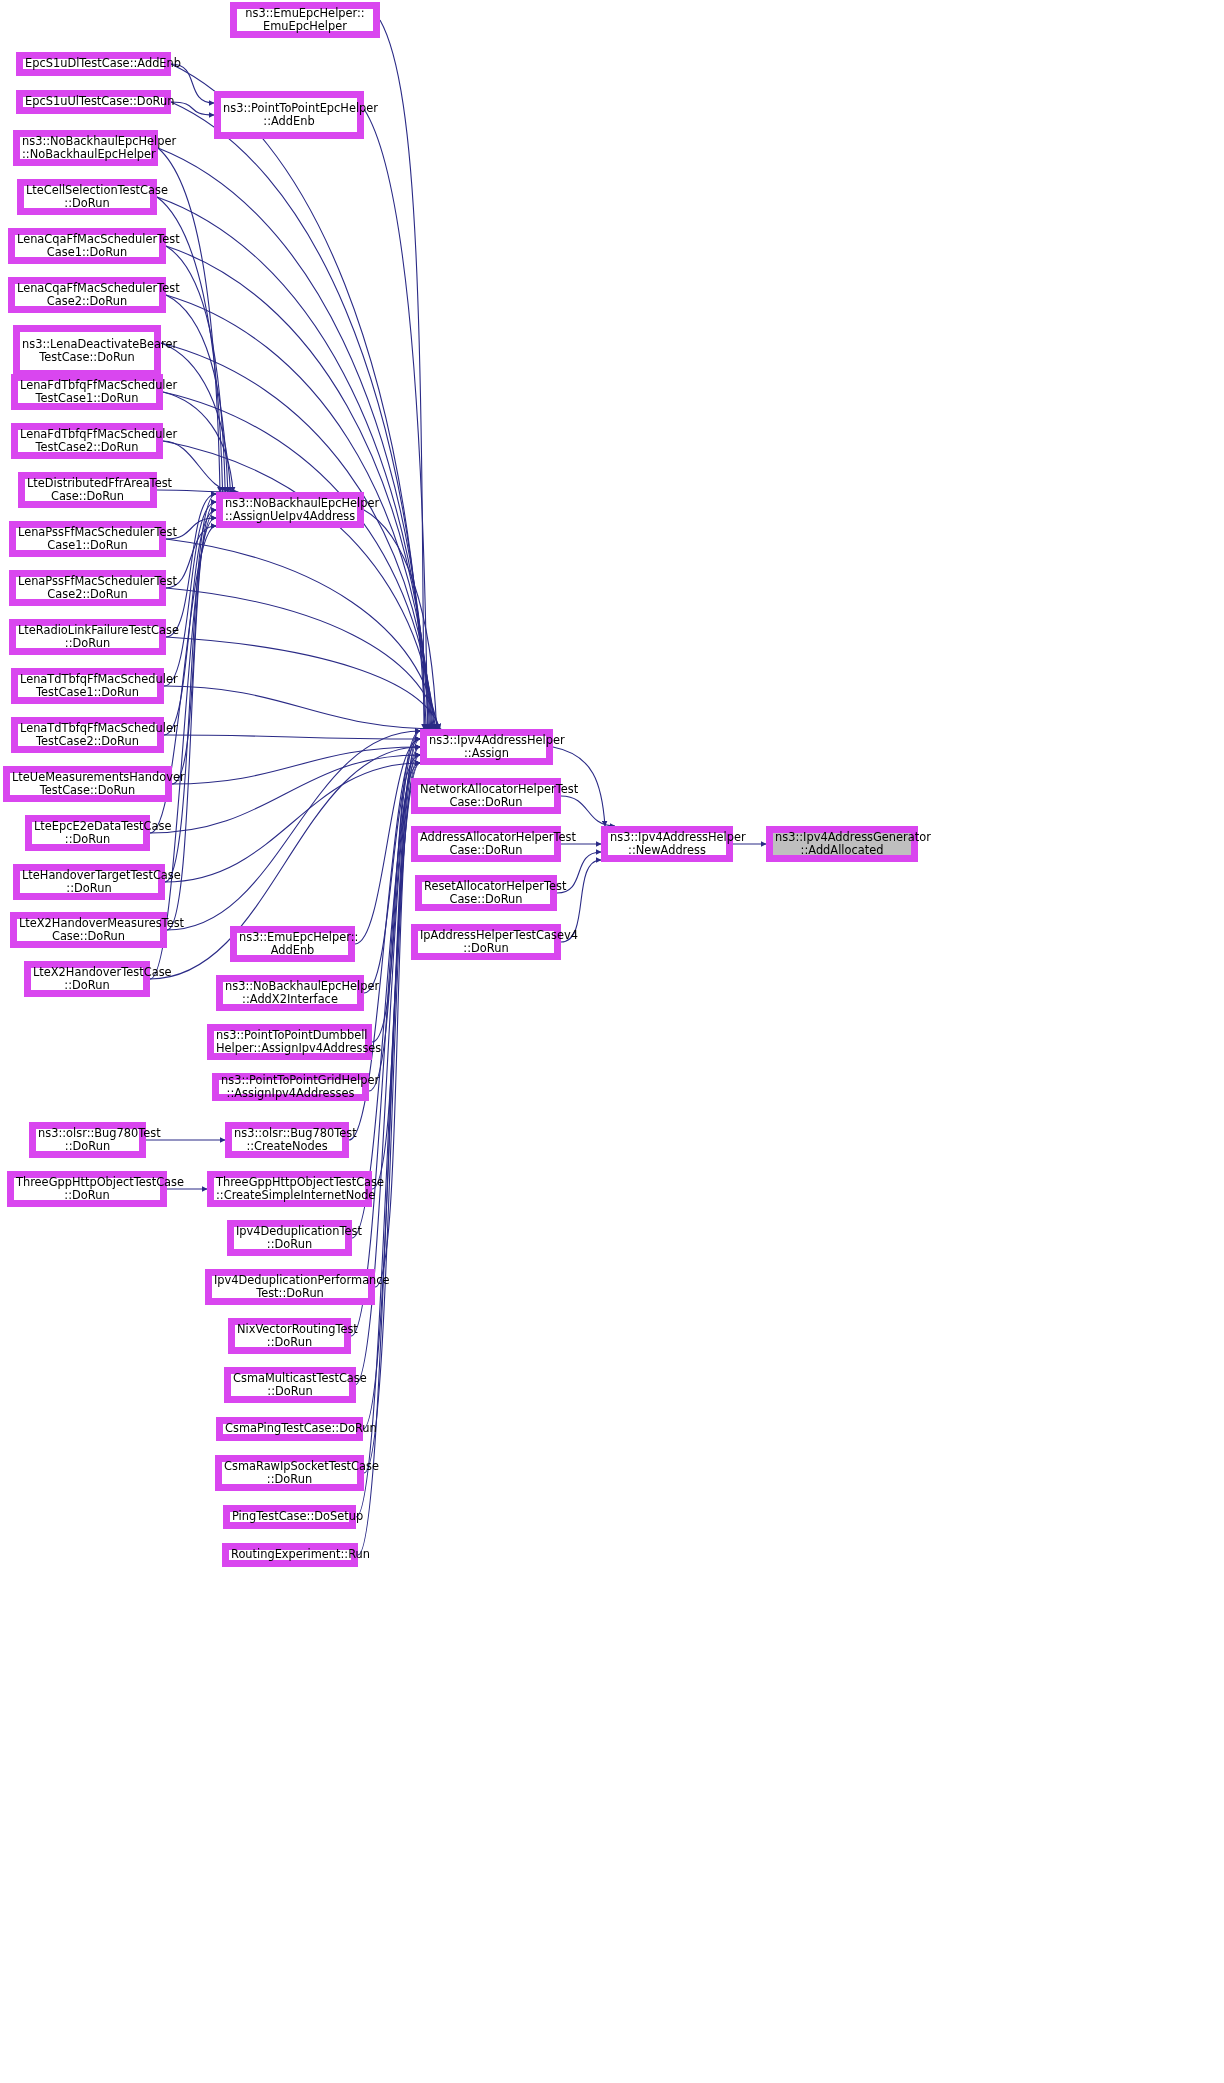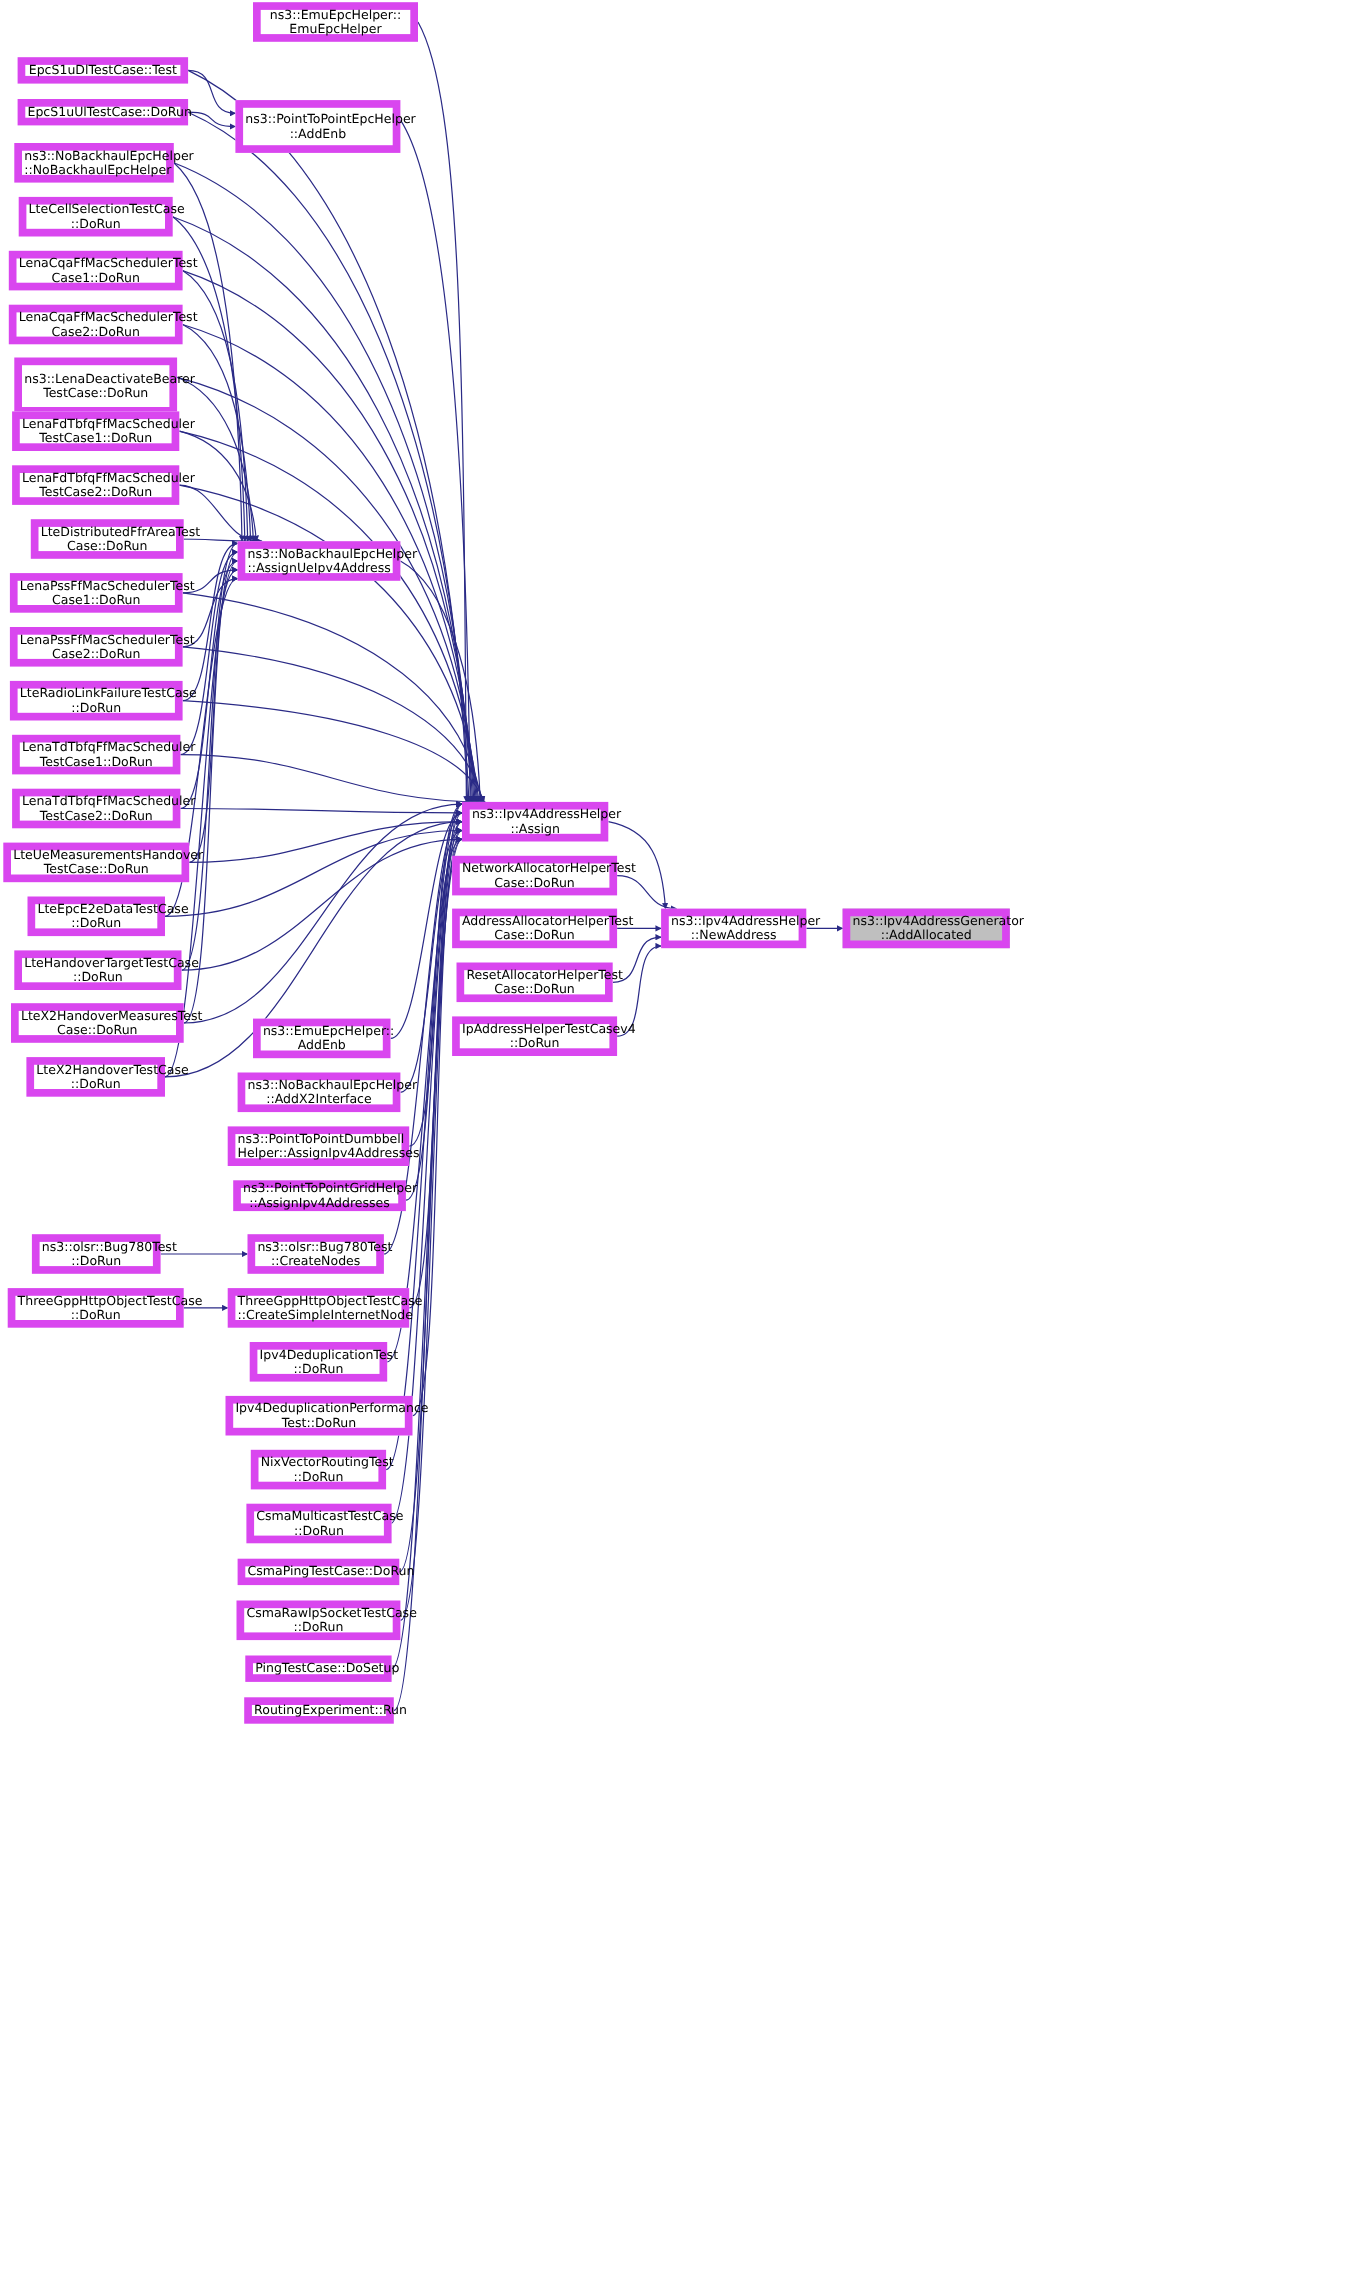--- a/index.html
+++ b/index.html
@@ -113,39 +113,39 @@
         <path d="M 561 796 C 591 796, 584.9 826, 614.9 826" fill="none" stroke="#2a2a86" stroke-width="1.1" marker-end="url(#arrow)"></path>
         <path d="M 561 844 C 591 844, 571 844, 601 844" fill="none" stroke="#2a2a86" stroke-width="1.1" marker-end="url(#arrow)"></path>
         <path d="M 557 893 C 587 893, 571 852, 601 852" fill="none" stroke="#2a2a86" stroke-width="1.1" marker-end="url(#arrow)"></path>
         <path d="M 561 942 C 591 942, 571 860, 601 860" fill="none" stroke="#2a2a86" stroke-width="1.1" marker-end="url(#arrow)"></path>
         <path d="M 733 844 C 763 844, 736 844, 766 844" fill="none" stroke="#2a2a86" stroke-width="1.1" marker-end="url(#arrow)"></path>
       </g>
   </svg>
   <div id="node-layer">
       <div class="node" style="left: 230px; top: 2px; width: 150px; height: 36px;"><span class="lbl">ns3::EmuEpcHelper::
 EmuEpcHelper</span></div>
-      <div class="node" style="left: 16px; top: 52px; width: 155px; height: 24px;"><span class="lbl">EpcS1uDlTestCase::Test</span></div>
+      <div class="node" style="left: 16px; top: 52px; width: 155px; height: 24px;"><span class="lbl">EpcS1uDlTestCase::AddEnb</span></div>
       <div class="node" style="left: 214px; top: 91px; width: 150px; height: 48px;"><span class="lbl">ns3::PointToPointEpcHelper
 ::AddEnb</span></div>
       <div class="node" style="left: 16px; top: 90px; width: 155px; height: 24px;"><span class="lbl">EpcS1uUlTestCase::DoRun</span></div>
       <div class="node" style="left: 13px; top: 130px; width: 145px; height: 36px;"><span class="lbl">ns3::NoBackhaulEpcHelper
 ::NoBackhaulEpcHelper</span></div>
       <div class="node" style="left: 17px; top: 179px; width: 140px; height: 36px;"><span class="lbl">LteCellSelectionTestCase
 ::DoRun</span></div>
       <div class="node" style="left: 8px; top: 228px; width: 158px; height: 36px;"><span class="lbl">LenaCqaFfMacSchedulerTest
 Case1::DoRun</span></div>
       <div class="node" style="left: 8px; top: 277px; width: 158px; height: 36px;"><span class="lbl">LenaCqaFfMacSchedulerTest
 Case2::DoRun</span></div>
       <div class="node" style="left: 13px; top: 325px; width: 148px; height: 52px;"><span class="lbl">ns3::LenaDeactivateBearer
 TestCase::DoRun</span></div>
       <div class="node" style="left: 11px; top: 374px; width: 152px; height: 36px;"><span class="lbl">LenaFdTbfqFfMacScheduler
 TestCase1::DoRun</span></div>
       <div class="node" style="left: 11px; top: 423px; width: 152px; height: 36px;"><span class="lbl">LenaFdTbfqFfMacScheduler
 TestCase2::DoRun</span></div>
-      <div class="node" style="left: 18px; top: 472px; width: 139px; height: 36px; margin-left: 10px;"><span class="lbl">LteDistributedFfrAreaTest
+      <div class="node" style="left: 18px; top: 472px; width: 139px; height: 36px;"><span class="lbl">LteDistributedFfrAreaTest
 Case::DoRun</span></div>
       <div class="node" style="left: 216px; top: 492px; width: 148px; height: 36px;"><span class="lbl">ns3::NoBackhaulEpcHelper
 ::AssignUeIpv4Address</span></div>
       <div class="node" style="left: 9px; top: 521px; width: 157px; height: 36px;"><span class="lbl">LenaPssFfMacSchedulerTest
 Case1::DoRun</span></div>
       <div class="node" style="left: 9px; top: 570px; width: 157px; height: 36px;"><span class="lbl">LenaPssFfMacSchedulerTest
 Case2::DoRun</span></div>
       <div class="node" style="left: 9px; top: 619px; width: 157px; height: 36px;"><span class="lbl">LteRadioLinkFailureTestCase
 ::DoRun</span></div>
       <div class="node" style="left: 11px; top: 668px; width: 153px; height: 36px;"><span class="lbl">LenaTdTbfqFfMacScheduler

